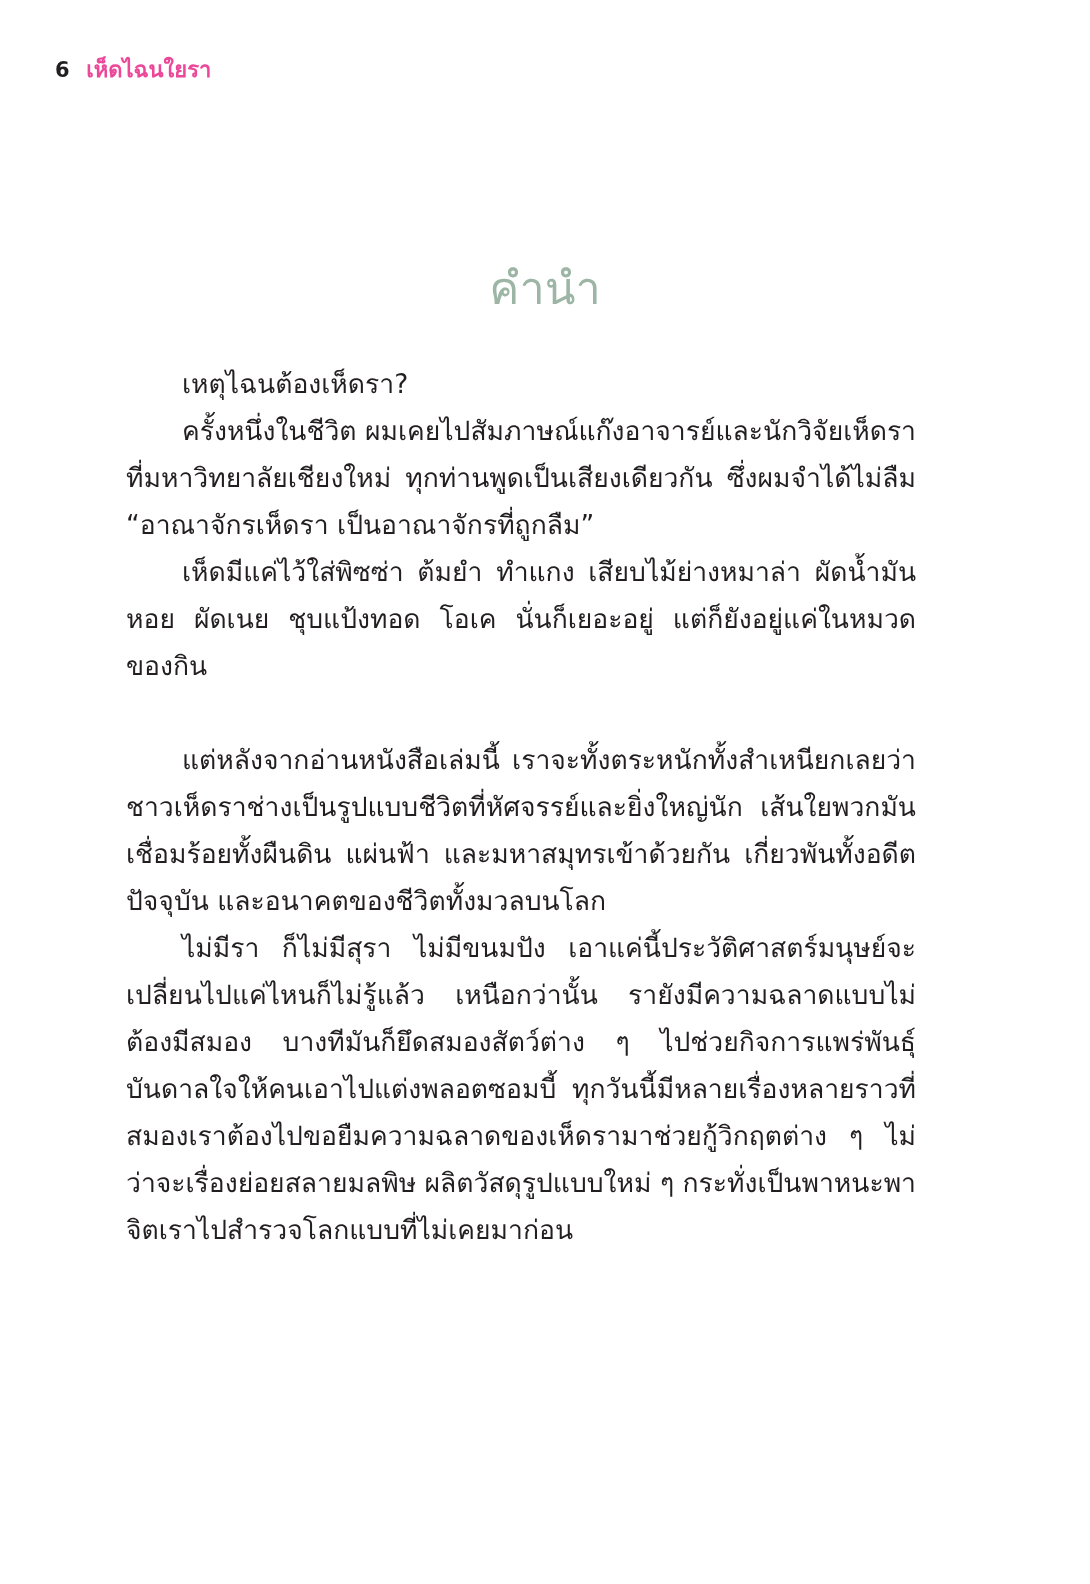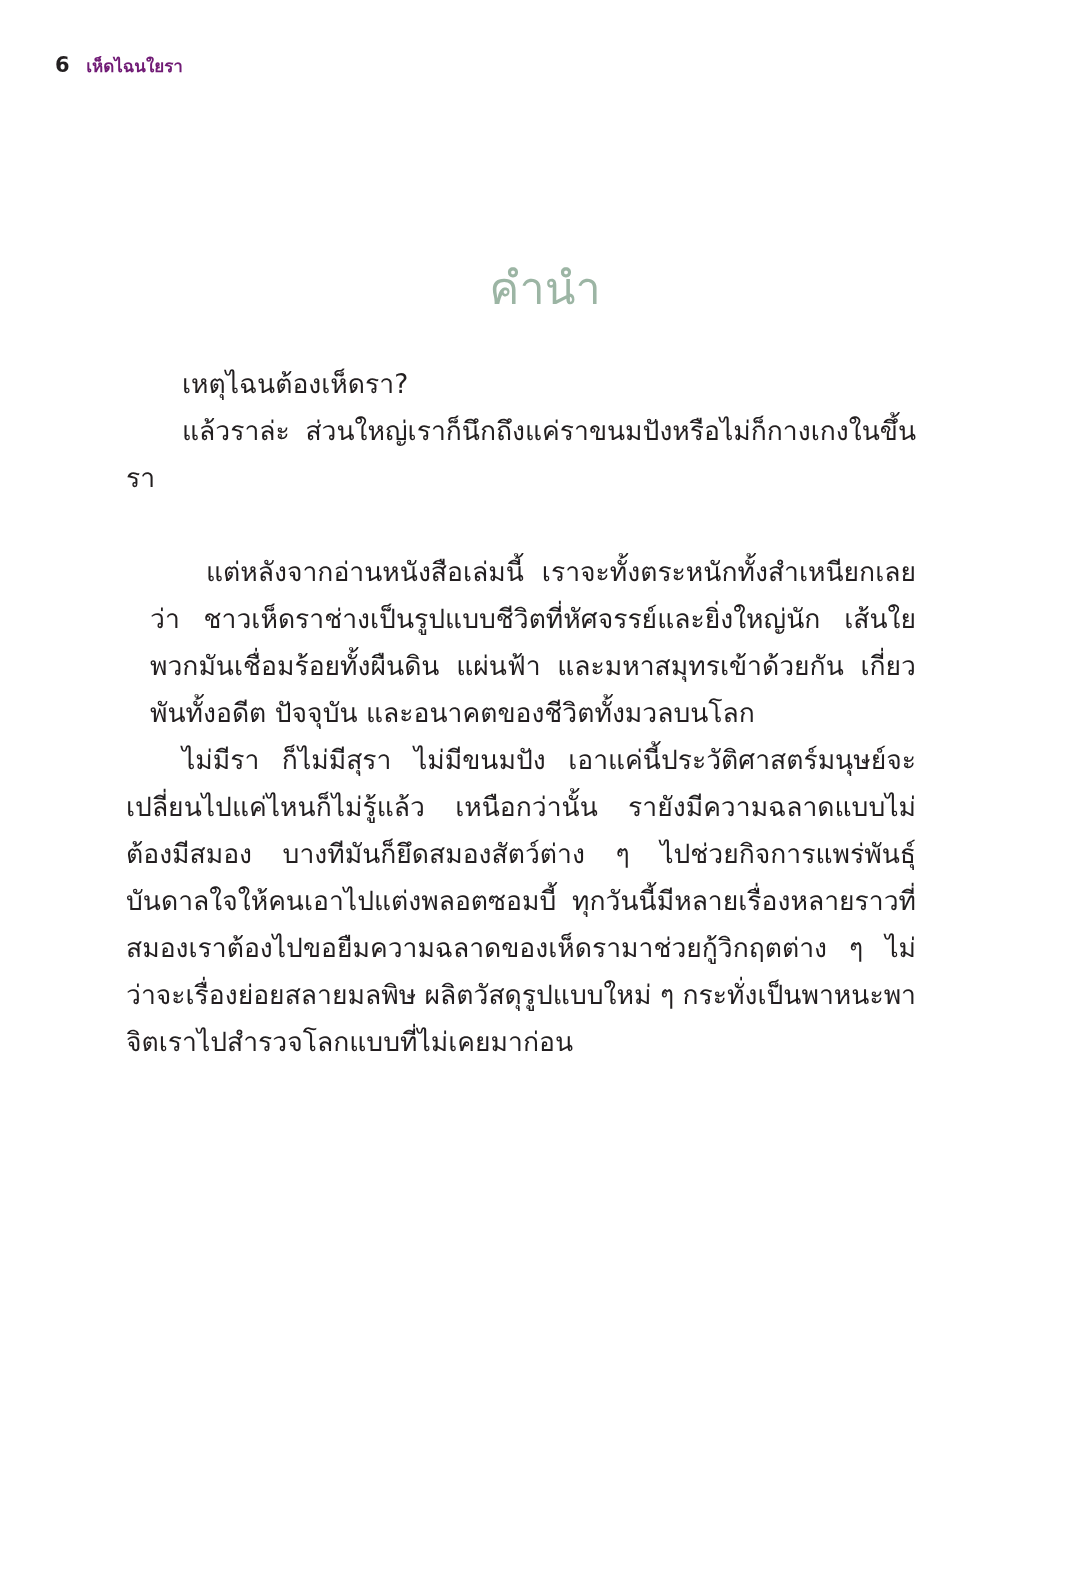--- a/index.html
+++ b/index.html
@@ -23,23 +23,23 @@
     align-items: baseline;
     gap: 16px;
   }
   .folio {
     font-size: 21px;
     font-weight: bold;
     color: #231f20;
     letter-spacing: 0.5px;
   }
   .running-title {
-    font-size: 17px;
+    font-size: 22px;
     font-weight: bold;
-    color: #701a75;
+    color: #ec4899;
   }
   .chapter-title {
     position: absolute;
     top: 232px;
     left: 0;
     width: 1090px;
     text-align: center;
     font-size: 45px;
     color: #9cb5a4;
     line-height: 1.2;
@@ -62,35 +62,35 @@
   }
   p.indent {
     text-indent: 56px;
   }
   p.lead {
     font-weight: normal;
     text-indent: 56px;
   }
   p.gap-before {
     margin-top: 47px;
-    margin-left: 24px;
   }
 </style>
 </head>
 <body>
 
 <div class="page">
 
   <div class="header">
     <span class="folio">6</span>
     <span class="running-title">เห็ดไฉนใยรา</span>
   </div>
 
   <h1 class="chapter-title">คำนำ</h1>
 
   <div class="body-col">
     <p class="lead">เหตุไฉนต้องเห็ดรา?</p>
-    <p class="indent">แล้วราล่ะ ส่วนใหญ่เราก็นึกถึงแค่ราขนมปังหรือไม่ก็กางเกงในขึ้นรา</p>
+    <p class="indent">ครั้งหนึ่งในชีวิต ผมเคยไปสัมภาษณ์แก๊งอาจารย์และนักวิจัยเห็ดราที่มหาวิทยาลัยเชียงใหม่ ทุกท่านพูดเป็นเสียงเดียวกัน ซึ่งผมจำได้ไม่ลืม “อาณาจักรเห็ดรา เป็นอาณาจักรที่ถูกลืม”</p>
+    <p class="indent">เห็ดมีแค่ไว้ใส่พิซซ่า ต้มยำ ทำแกง เสียบไม้ย่างหมาล่า ผัดน้ำมันหอย ผัดเนย ชุบแป้งทอด โอเค นั่นก็เยอะอยู่ แต่ก็ยังอยู่แค่ในหมวดของกิน</p>
     <p class="indent gap-before">แต่หลังจากอ่านหนังสือเล่มนี้ เราจะทั้งตระหนักทั้งสำเหนียกเลยว่า ชาวเห็ดราช่างเป็นรูปแบบชีวิตที่หัศจรรย์และยิ่งใหญ่นัก เส้นใยพวกมันเชื่อมร้อยทั้งผืนดิน แผ่นฟ้า และมหาสมุทรเข้าด้วยกัน เกี่ยวพันทั้งอดีต ปัจจุบัน และอนาคตของชีวิตทั้งมวลบนโลก</p>
     <p class="indent">ไม่มีรา ก็ไม่มีสุรา ไม่มีขนมปัง เอาแค่นี้ประวัติศาสตร์มนุษย์จะเปลี่ยนไปแค่ไหนก็ไม่รู้แล้ว เหนือกว่านั้น รายังมีความฉลาดแบบไม่ต้องมีสมอง บางทีมันก็ยึดสมองสัตว์ต่าง ๆ ไปช่วยกิจการแพร่พันธุ์ บันดาลใจให้คนเอาไปแต่งพลอตซอมบี้ ทุกวันนี้มีหลายเรื่องหลายราวที่สมองเราต้องไปขอยืมความฉลาดของเห็ดรามาช่วยกู้วิกฤตต่าง ๆ ไม่ว่าจะเรื่องย่อยสลายมลพิษ ผลิตวัสดุรูปแบบใหม่ ๆ กระทั่งเป็นพาหนะพาจิตเราไปสำรวจโลกแบบที่ไม่เคยมาก่อน</p>
   </div>
 
 </div>
 
 </body></html>

